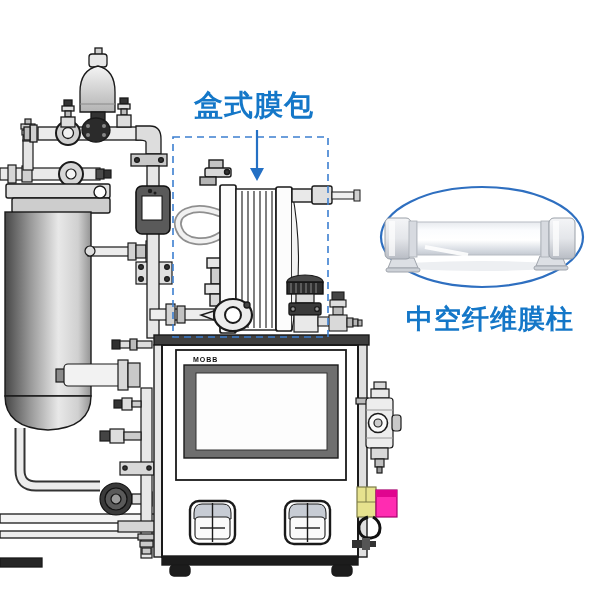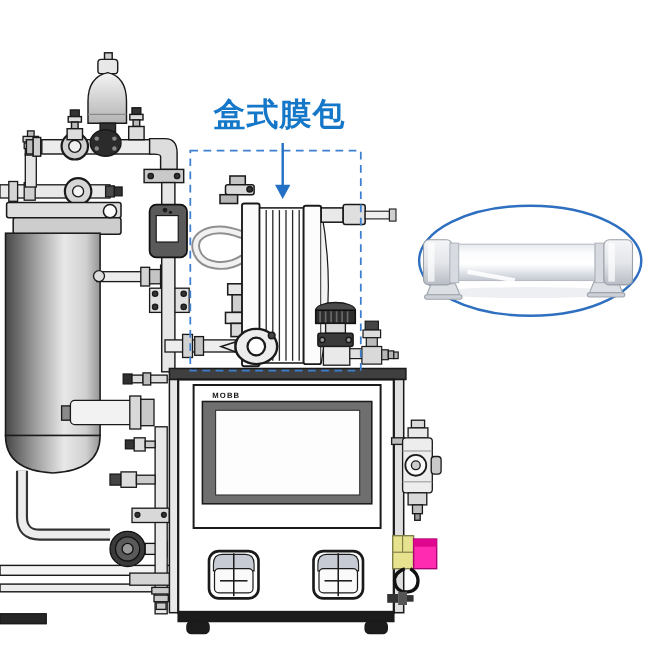--- a/index.html
+++ b/index.html
@@ -317,14 +317,15 @@
       <line x1="430" y1="236" x2="520" y2="236" stroke="#ffffff" stroke-width="2" opacity="0.85"></line>
       <line x1="425" y1="247" x2="468" y2="255" stroke="#ffffff" stroke-width="4" opacity="0.9"></line>
       <rect x="541" y="221" width="8" height="36" fill="#d7dae0" stroke="#a8adb5" stroke-width="0.8"></rect>
       <rect x="549" y="218" width="26" height="41" rx="5" fill="url(#capG)" stroke="#9aa0a8" stroke-width="1"></rect>
       <rect x="553" y="221" width="6" height="35" fill="#ffffff" opacity="0.7"></rect>
     </g>
   </g>
 </svg>
 
 <div class="label" id="label-cassette">盒式膜包</div>
+<div class="label" id="label-hollow">中空纤维膜柱</div>
 
 </div>
 
 </body></html>

